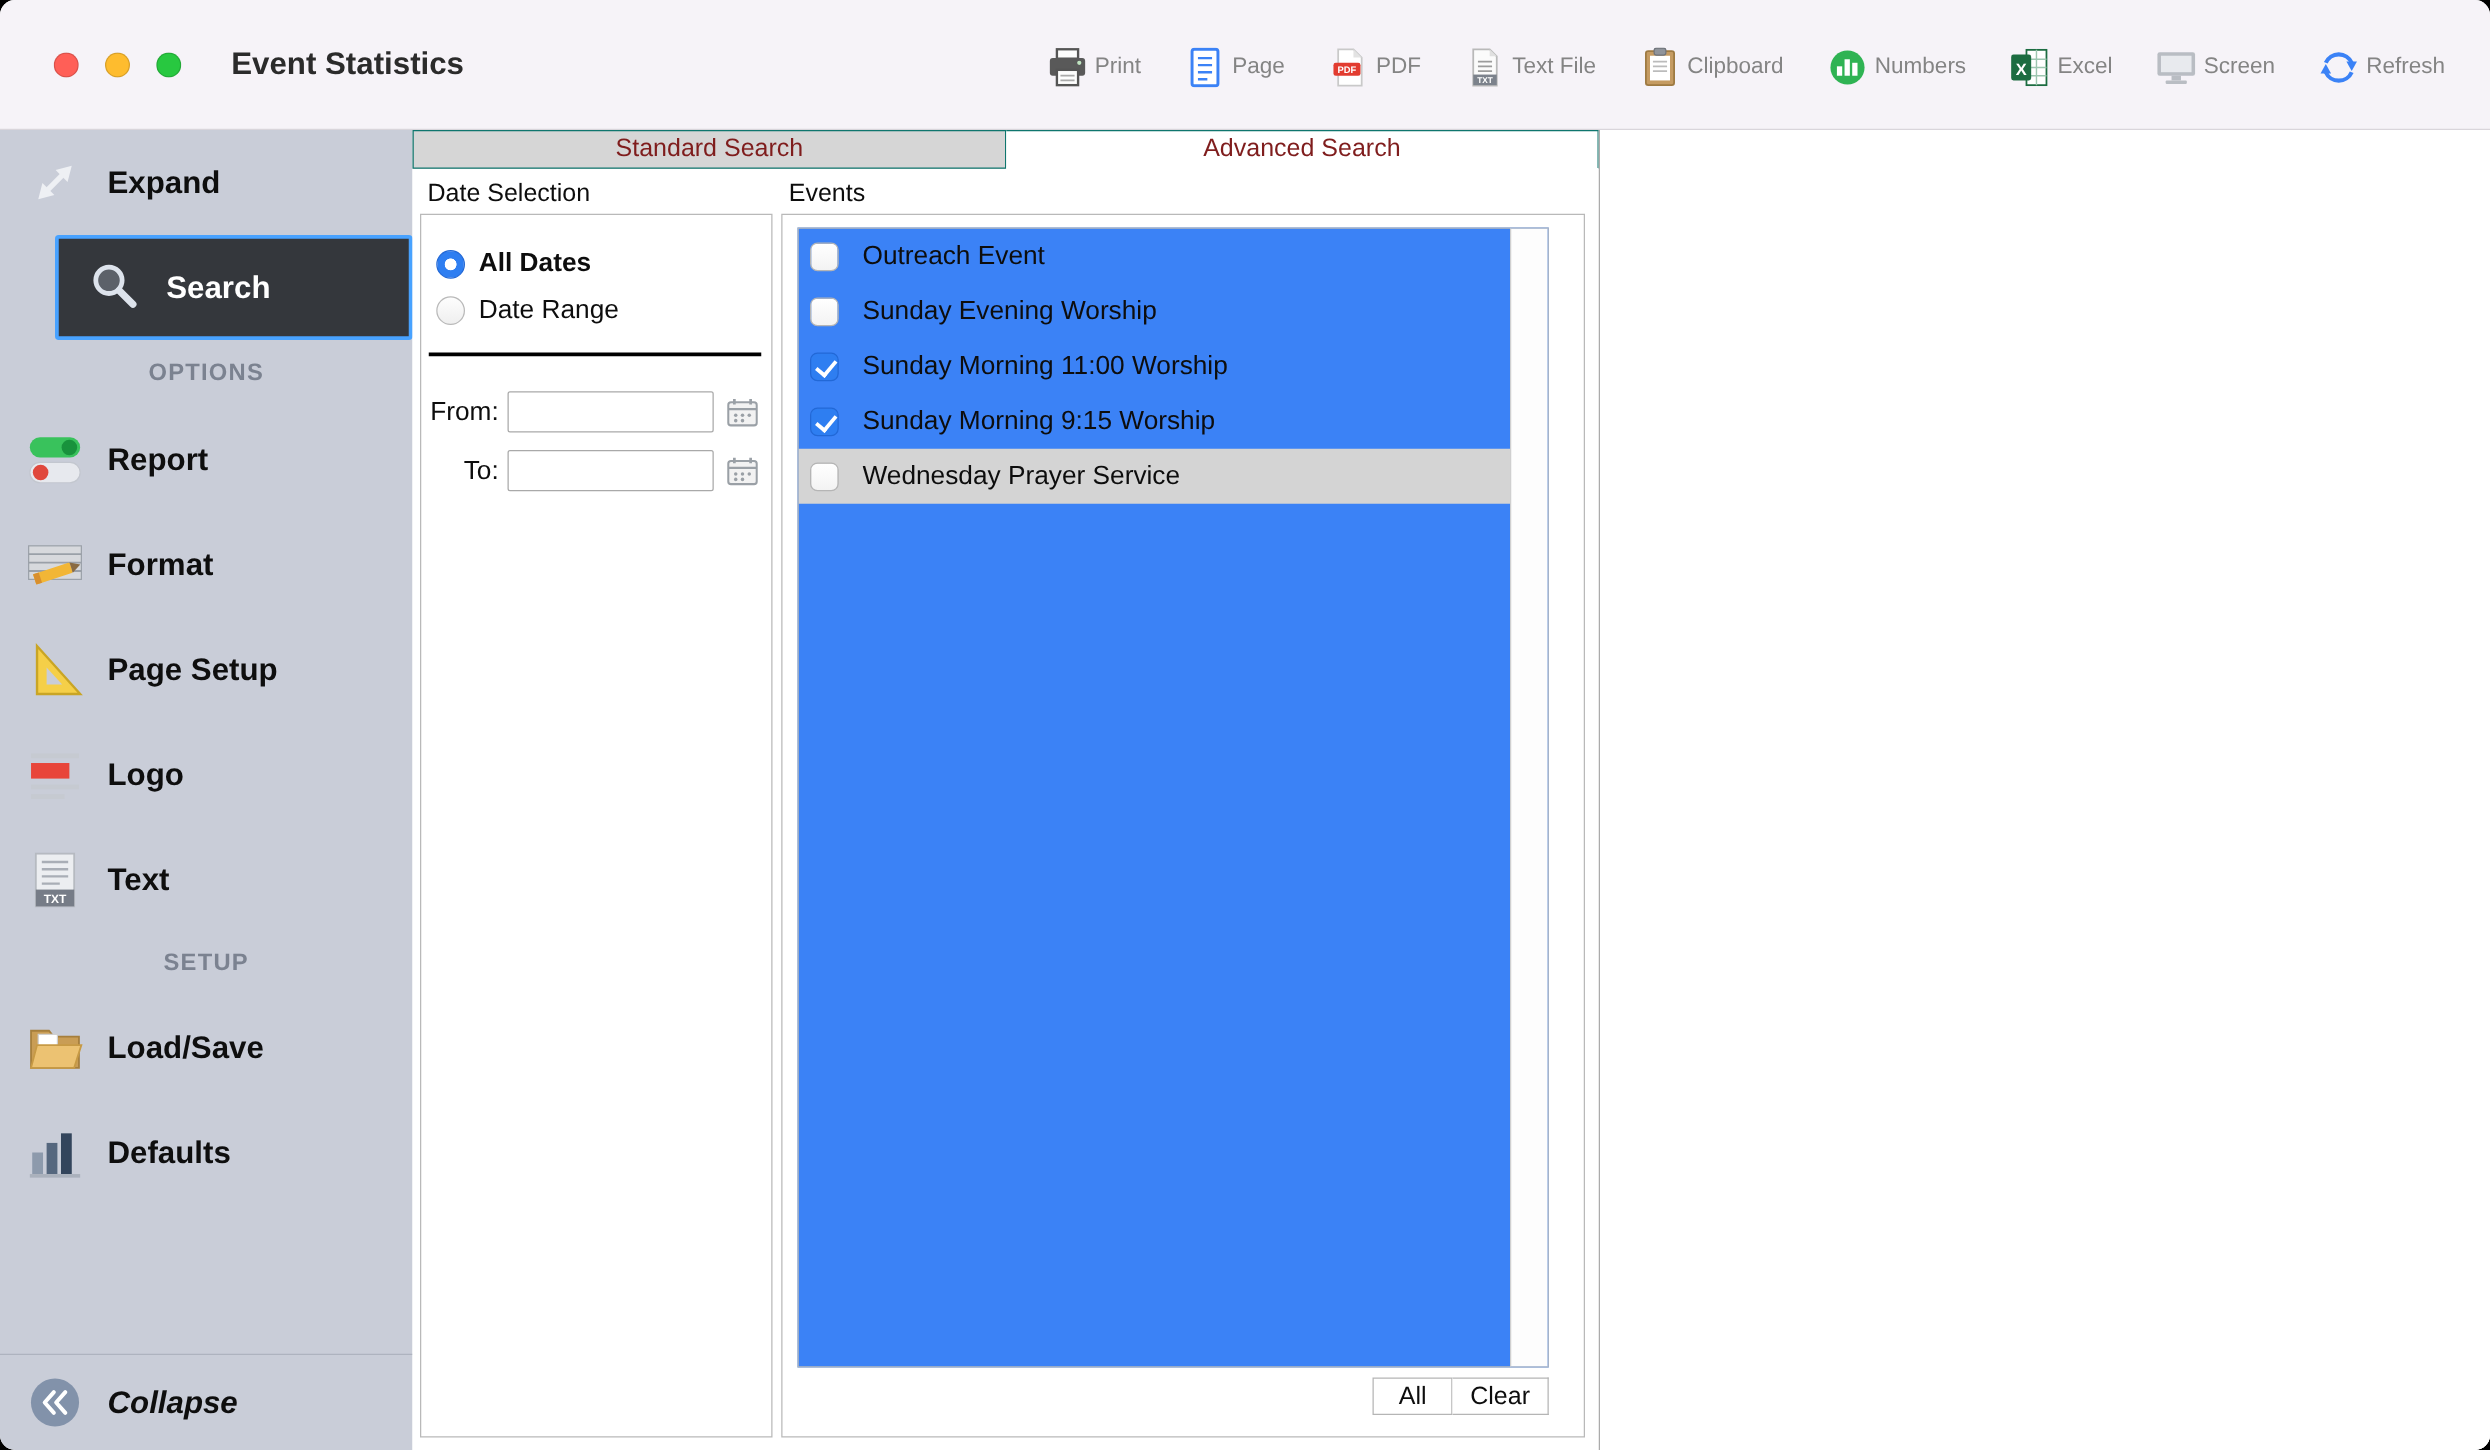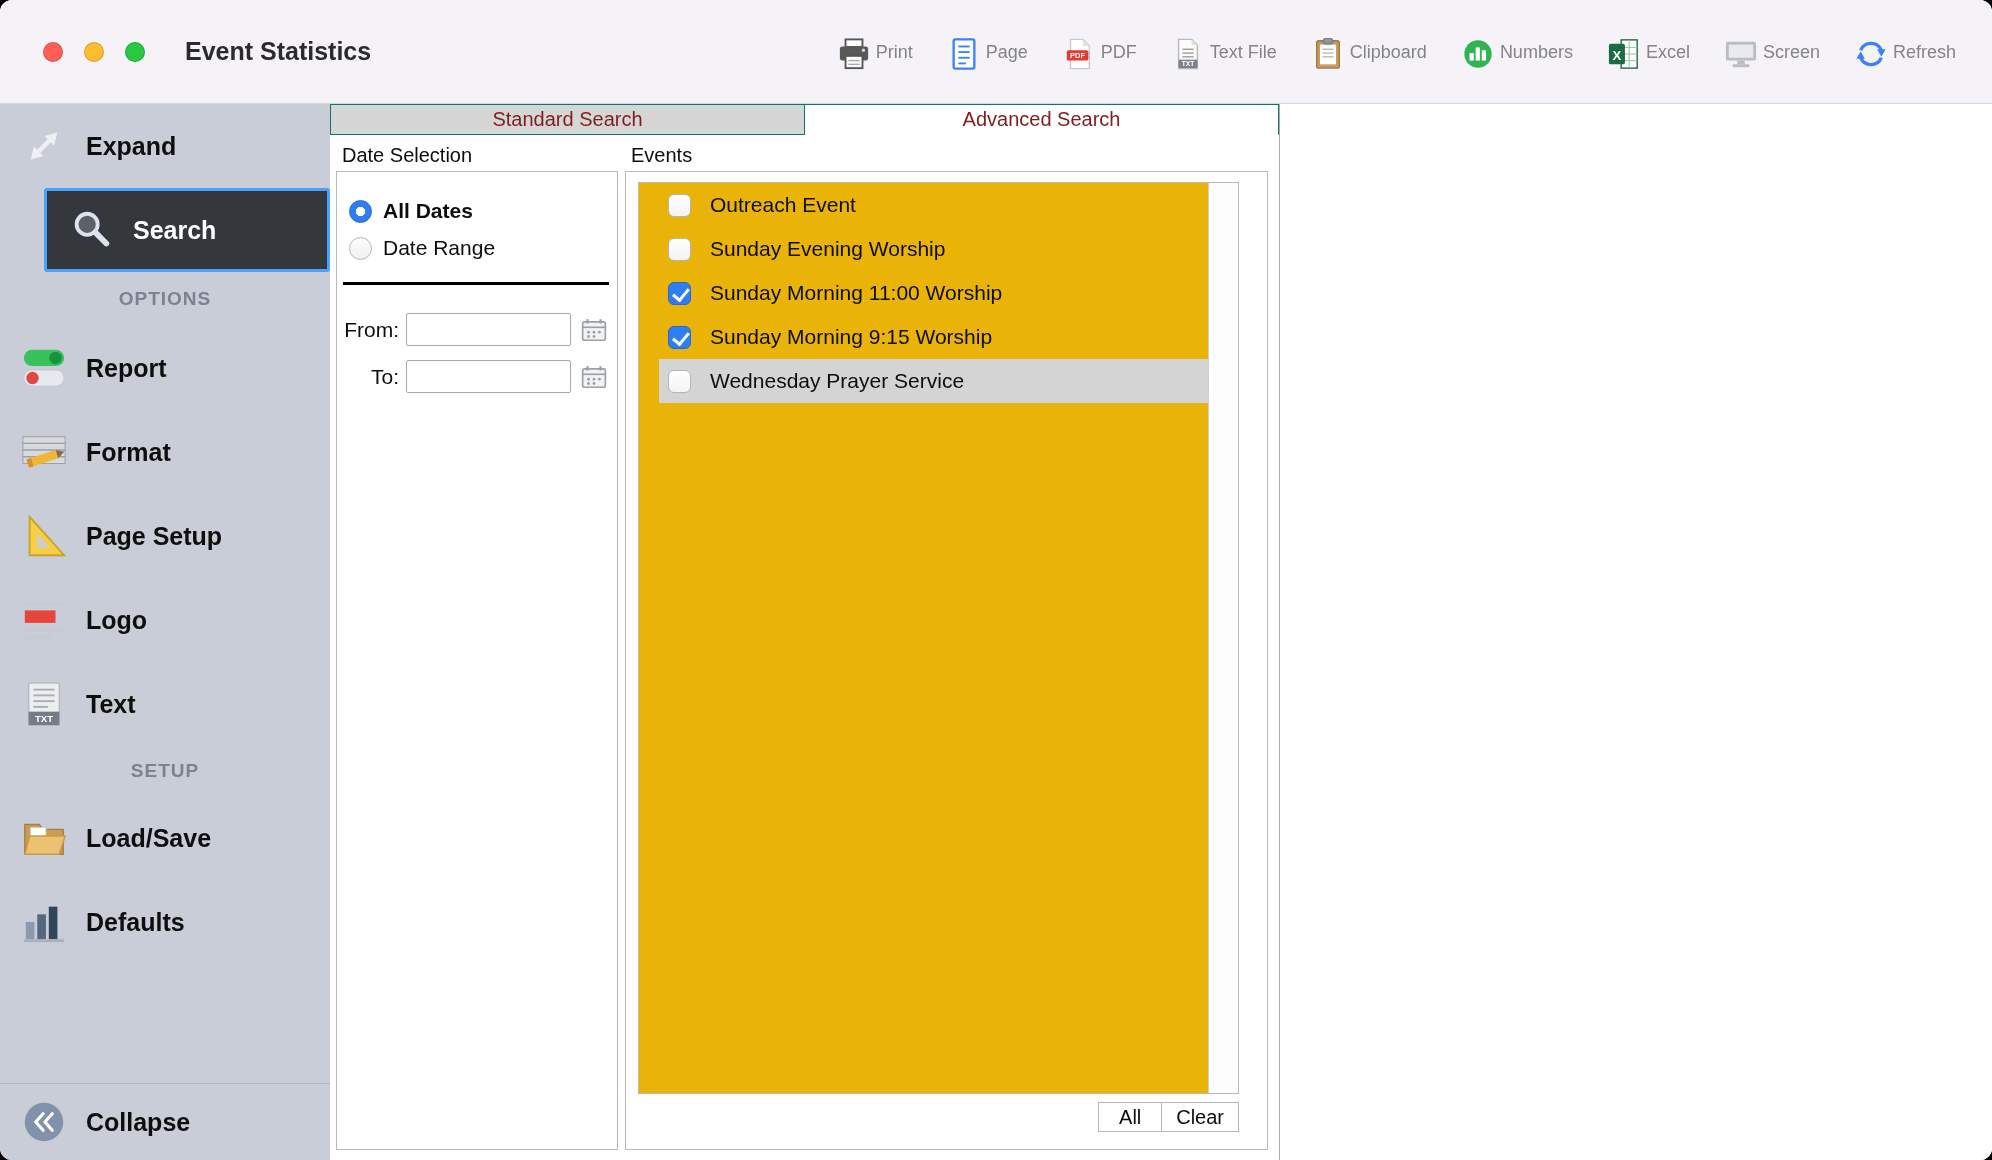--- a/index.html
+++ b/index.html
@@ -52,21 +52,21 @@
     border:3px solid var(--sel-border,#48a2ff);
     border-radius:3px;
     margin-left:44px;
   }
   .side-item.selected .side-label { color:#ffffff; }
   .side-section {
     height:54px; flex-shrink:0; display:flex; align-items:center; justify-content:center;
     font-size:19px; font-weight:700; letter-spacing:1px; color:#7b8290;
   }
   .side-section.setup { height:50px; }
-  .side-bottom { margin-top:auto; border-top:1px solid #aeb3bf; flex-shrink:0; }
+  .side-bottom { margin-top:auto; border-top:1px solid #aeb3bf; flex-shrink:0;font-style:italic; }
   .side-bottom .side-item { height:76px; }
 
   
   .main { flex:1; display:flex; min-width:0; background:#fff; }
   .search-col { width:949px; flex-shrink:0; display:flex; flex-direction:column; }
   .tabbar { height:31px; display:flex; flex-shrink:0; }
   .tab {
     flex:1; display:flex; align-items:center; justify-content:center;
     font-size:20px; color:#7f1d1d; background:#d6d6d6;
     border:1px solid #0f766e; cursor:default;
@@ -99,21 +99,21 @@
   .field-row { display:flex; align-items:center; margin:0 0 14px 0; }
   .field-label { width:62px; text-align:right; font-size:21px; color:#0d0d0d; flex-shrink:0; }
   .field-input {
     width:165px; height:33px; margin-left:7px; border:1px solid #a9a9a9; border-radius:2px;
     background:#fff; font-size:19px; padding:0 6px; font-family:"Liberation Sans", sans-serif;
   }
   .cal-icon { margin-left:10px; display:flex; align-items:center; }
 
   
   .events-box { display:flex; flex-direction:column; padding:10px 28px 9px 12px; }
-  .event-list { flex:1; border:1px solid #b9b9b9; display:flex; min-height:0; background:#eab308;padding-left:20px; }
+  .event-list { flex:1; border:1px solid #b9b9b9; display:flex; min-height:0; background:#3b82f6; }
   .rows { flex:1; min-width:0; }
   .scroll-gutter { width:30px; flex-shrink:0; border-left:1px solid #cfcfcf; background:#fdfdfd; }
   .event-row { height:44px; display:flex; align-items:center; gap:19px; padding-left:9px; }
   .event-row.selected { background:#d4d4d4; }
   .checkbox {
     width:23px; height:23px; border-radius:6px; flex-shrink:0; position:relative;
     background:linear-gradient(#ffffff,#f3f3f3); border:1px solid #b5b5b5;
   }
   .event-row.checked .checkbox {
     background:var(--accent,#2e7ef1); border-color:#2268d6;

